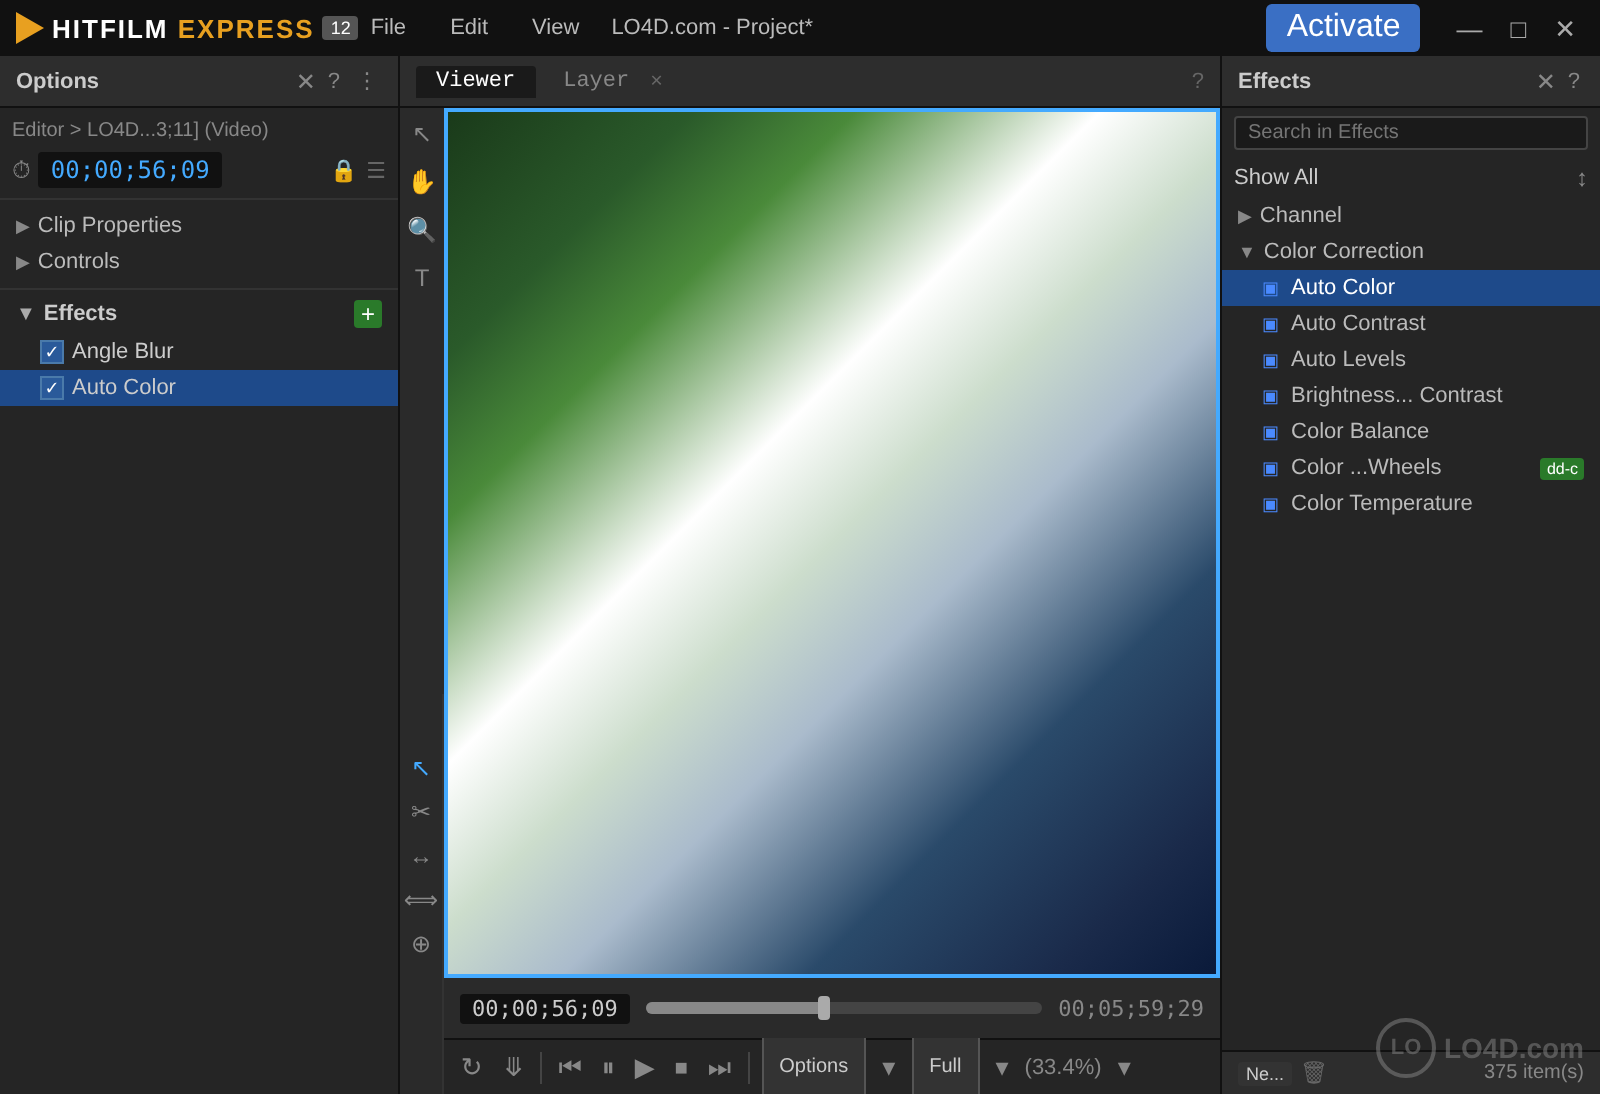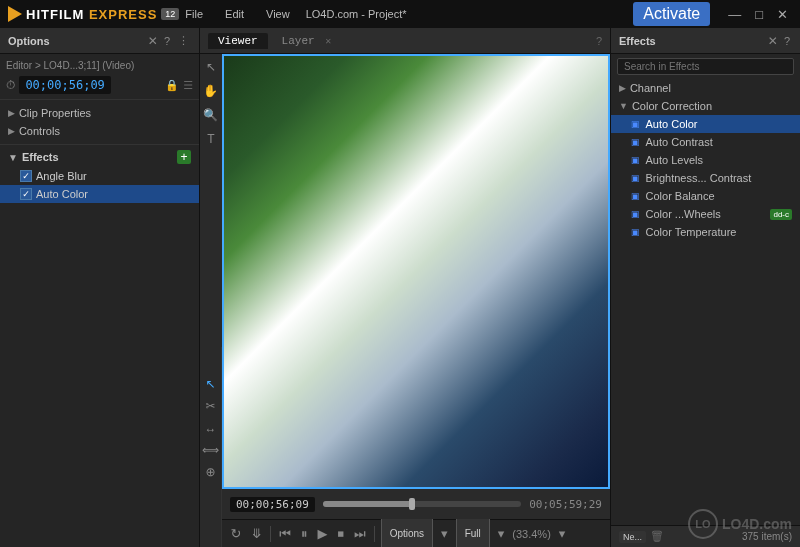--- a/index.html
+++ b/index.html
@@ -224,20 +224,24 @@
 
   <div id="right-panel">
     <div class="panel-header">
       <span class="title">Effects</span>
       <span class="close-x">✕</span>
       <span class="icon-btn">?</span>
     </div>
     <div class="effects-search">
       <input type="text" style="width: 100%; background: rgb(26, 26, 26); border: 1px solid rgb(68, 68, 68); color: rgb(204, 204, 204); padding: 2px 6px; font-size: 10px; border-radius: 2px;" placeholder="Search in Effects">
     </div>
+    <div class="effects-filter">
+      <span class="filter-label">Show All</span>
+      <span class="sort-btn">↕</span>
+    </div>
     <div class="effects-tree">
       <div class="tree-item">
         <span class="arrow">▶</span>
         <span class="label">Channel</span>
       </div>
       <div class="tree-item">
         <span class="arrow">▼</span>
         <span class="label">Color Correction</span>
       </div>
       <div class="tree-item selected indented">

